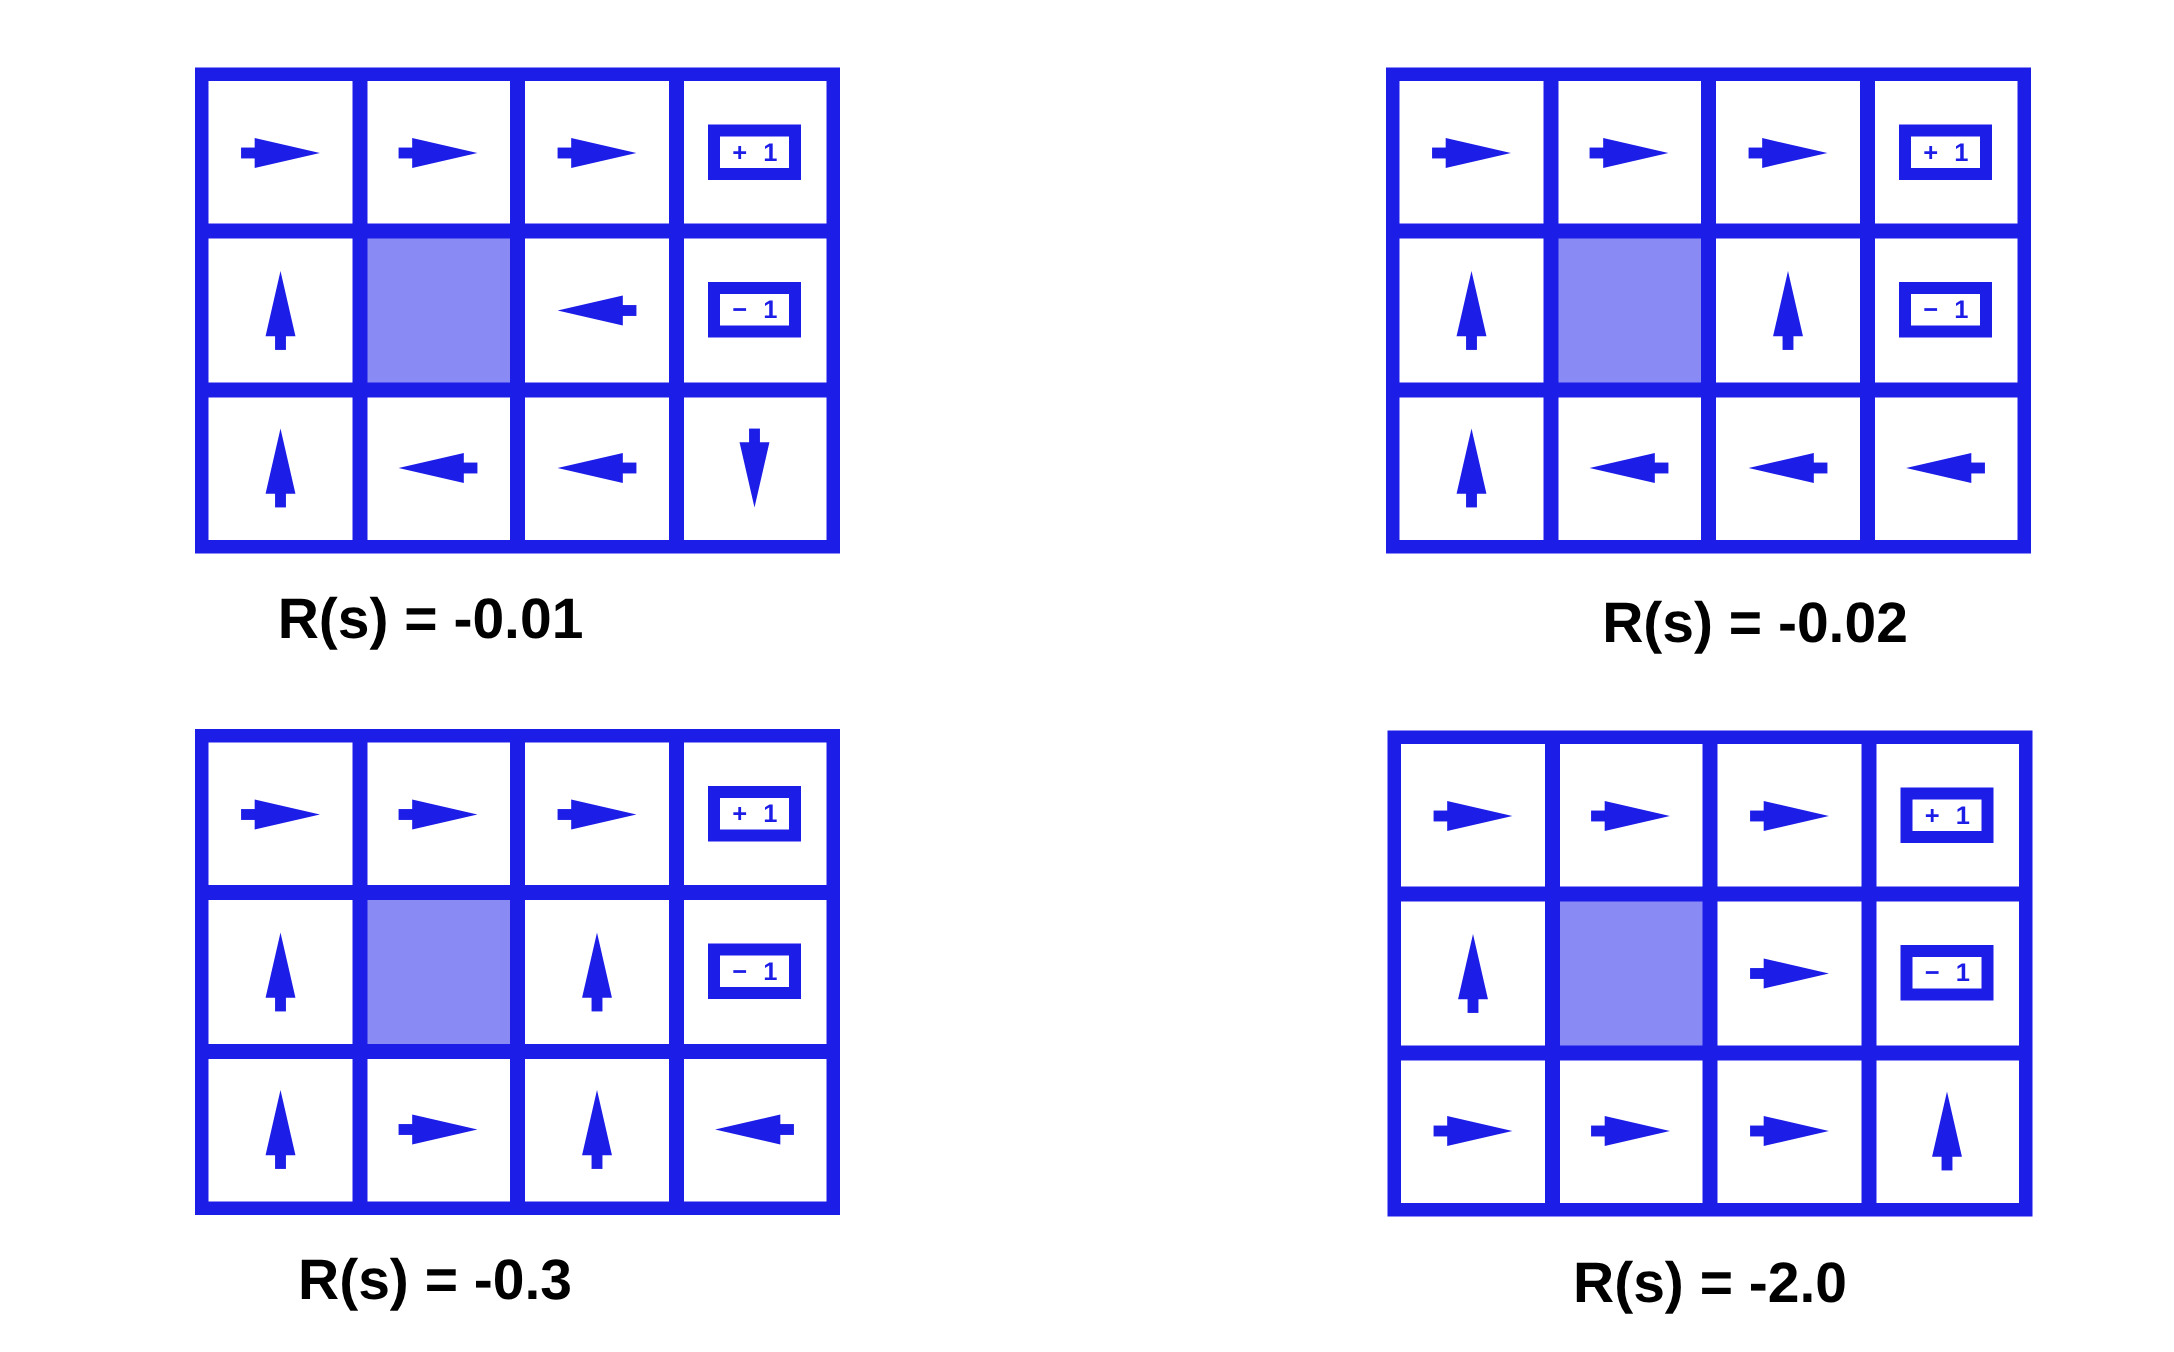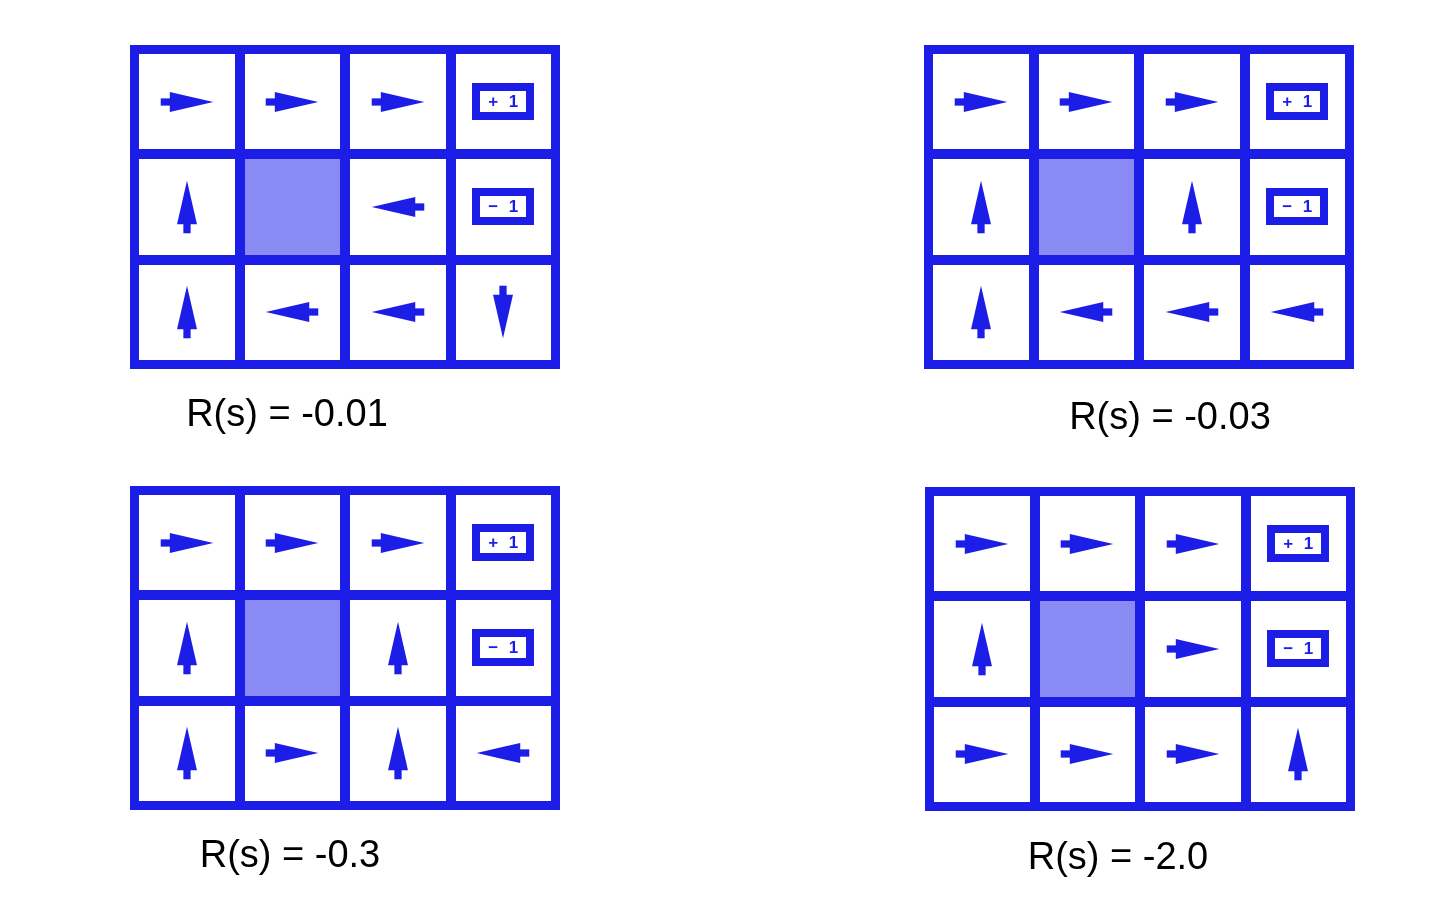--- a/index.html
+++ b/index.html
@@ -54,30 +54,31 @@
     padding: 0 5px 0 8px;
     white-space: nowrap;
   }
   .caption {
     position: absolute;
     width: 430px;
     text-align: center;
     font-size: 38px;
     color: var(--caption);
     letter-spacing: 0px;
+    font-weight: bold;
   }
   
   #grid-0 { left: 130px; top: 45px; }
   #grid-1 { left: 924px; top: 45px; }
   #grid-2 { left: 130px; top: 486px; }
   #grid-3 { left: 925px; top: 487px; }
   #caption-0 { left: 130px; top: 392px; transform: translateX(-58px); }
   #caption-1 { left: 924px; top: 395px; transform: translateX(31px); }
   #caption-2 { left: 130px; top: 833px; transform: translateX(-55px); }
-  #caption-3 { left: 903px; top: 835px; transform: translateX(0px); }
+  #caption-3 { left: 925px; top: 835px; transform: translateX(0px); }
 </style>
 </head>
 <body>
 
 <div class="canvas">
 
   <div id="grid-0" class="grid">
       <div class="cell">
         <svg class="arrow" viewBox="0 0 64 64" style="transform:rotate(0deg)">
           <rect x="3" y="28" width="12" height="8"></rect>
@@ -198,21 +199,21 @@
           <polygon points="13,21 13,43 61,32"></polygon>
         </svg>
       </div>
       <div class="cell">
         <svg class="arrow" viewBox="0 0 64 64" style="transform:rotate(180deg)">
           <rect x="3" y="28" width="12" height="8"></rect>
           <polygon points="13,21 13,43 61,32"></polygon>
         </svg>
       </div>
     </div>
-  <div id="caption-1" class="caption">R(s) = -0.03</div>
+  <div id="caption-1" class="caption">R(s) = -0.02</div>
 
   <div id="grid-2" class="grid">
       <div class="cell">
         <svg class="arrow" viewBox="0 0 64 64" style="transform:rotate(0deg)">
           <rect x="3" y="28" width="12" height="8"></rect>
           <polygon points="13,21 13,43 61,32"></polygon>
         </svg>
       </div>
       <div class="cell">
         <svg class="arrow" viewBox="0 0 64 64" style="transform:rotate(0deg)">

